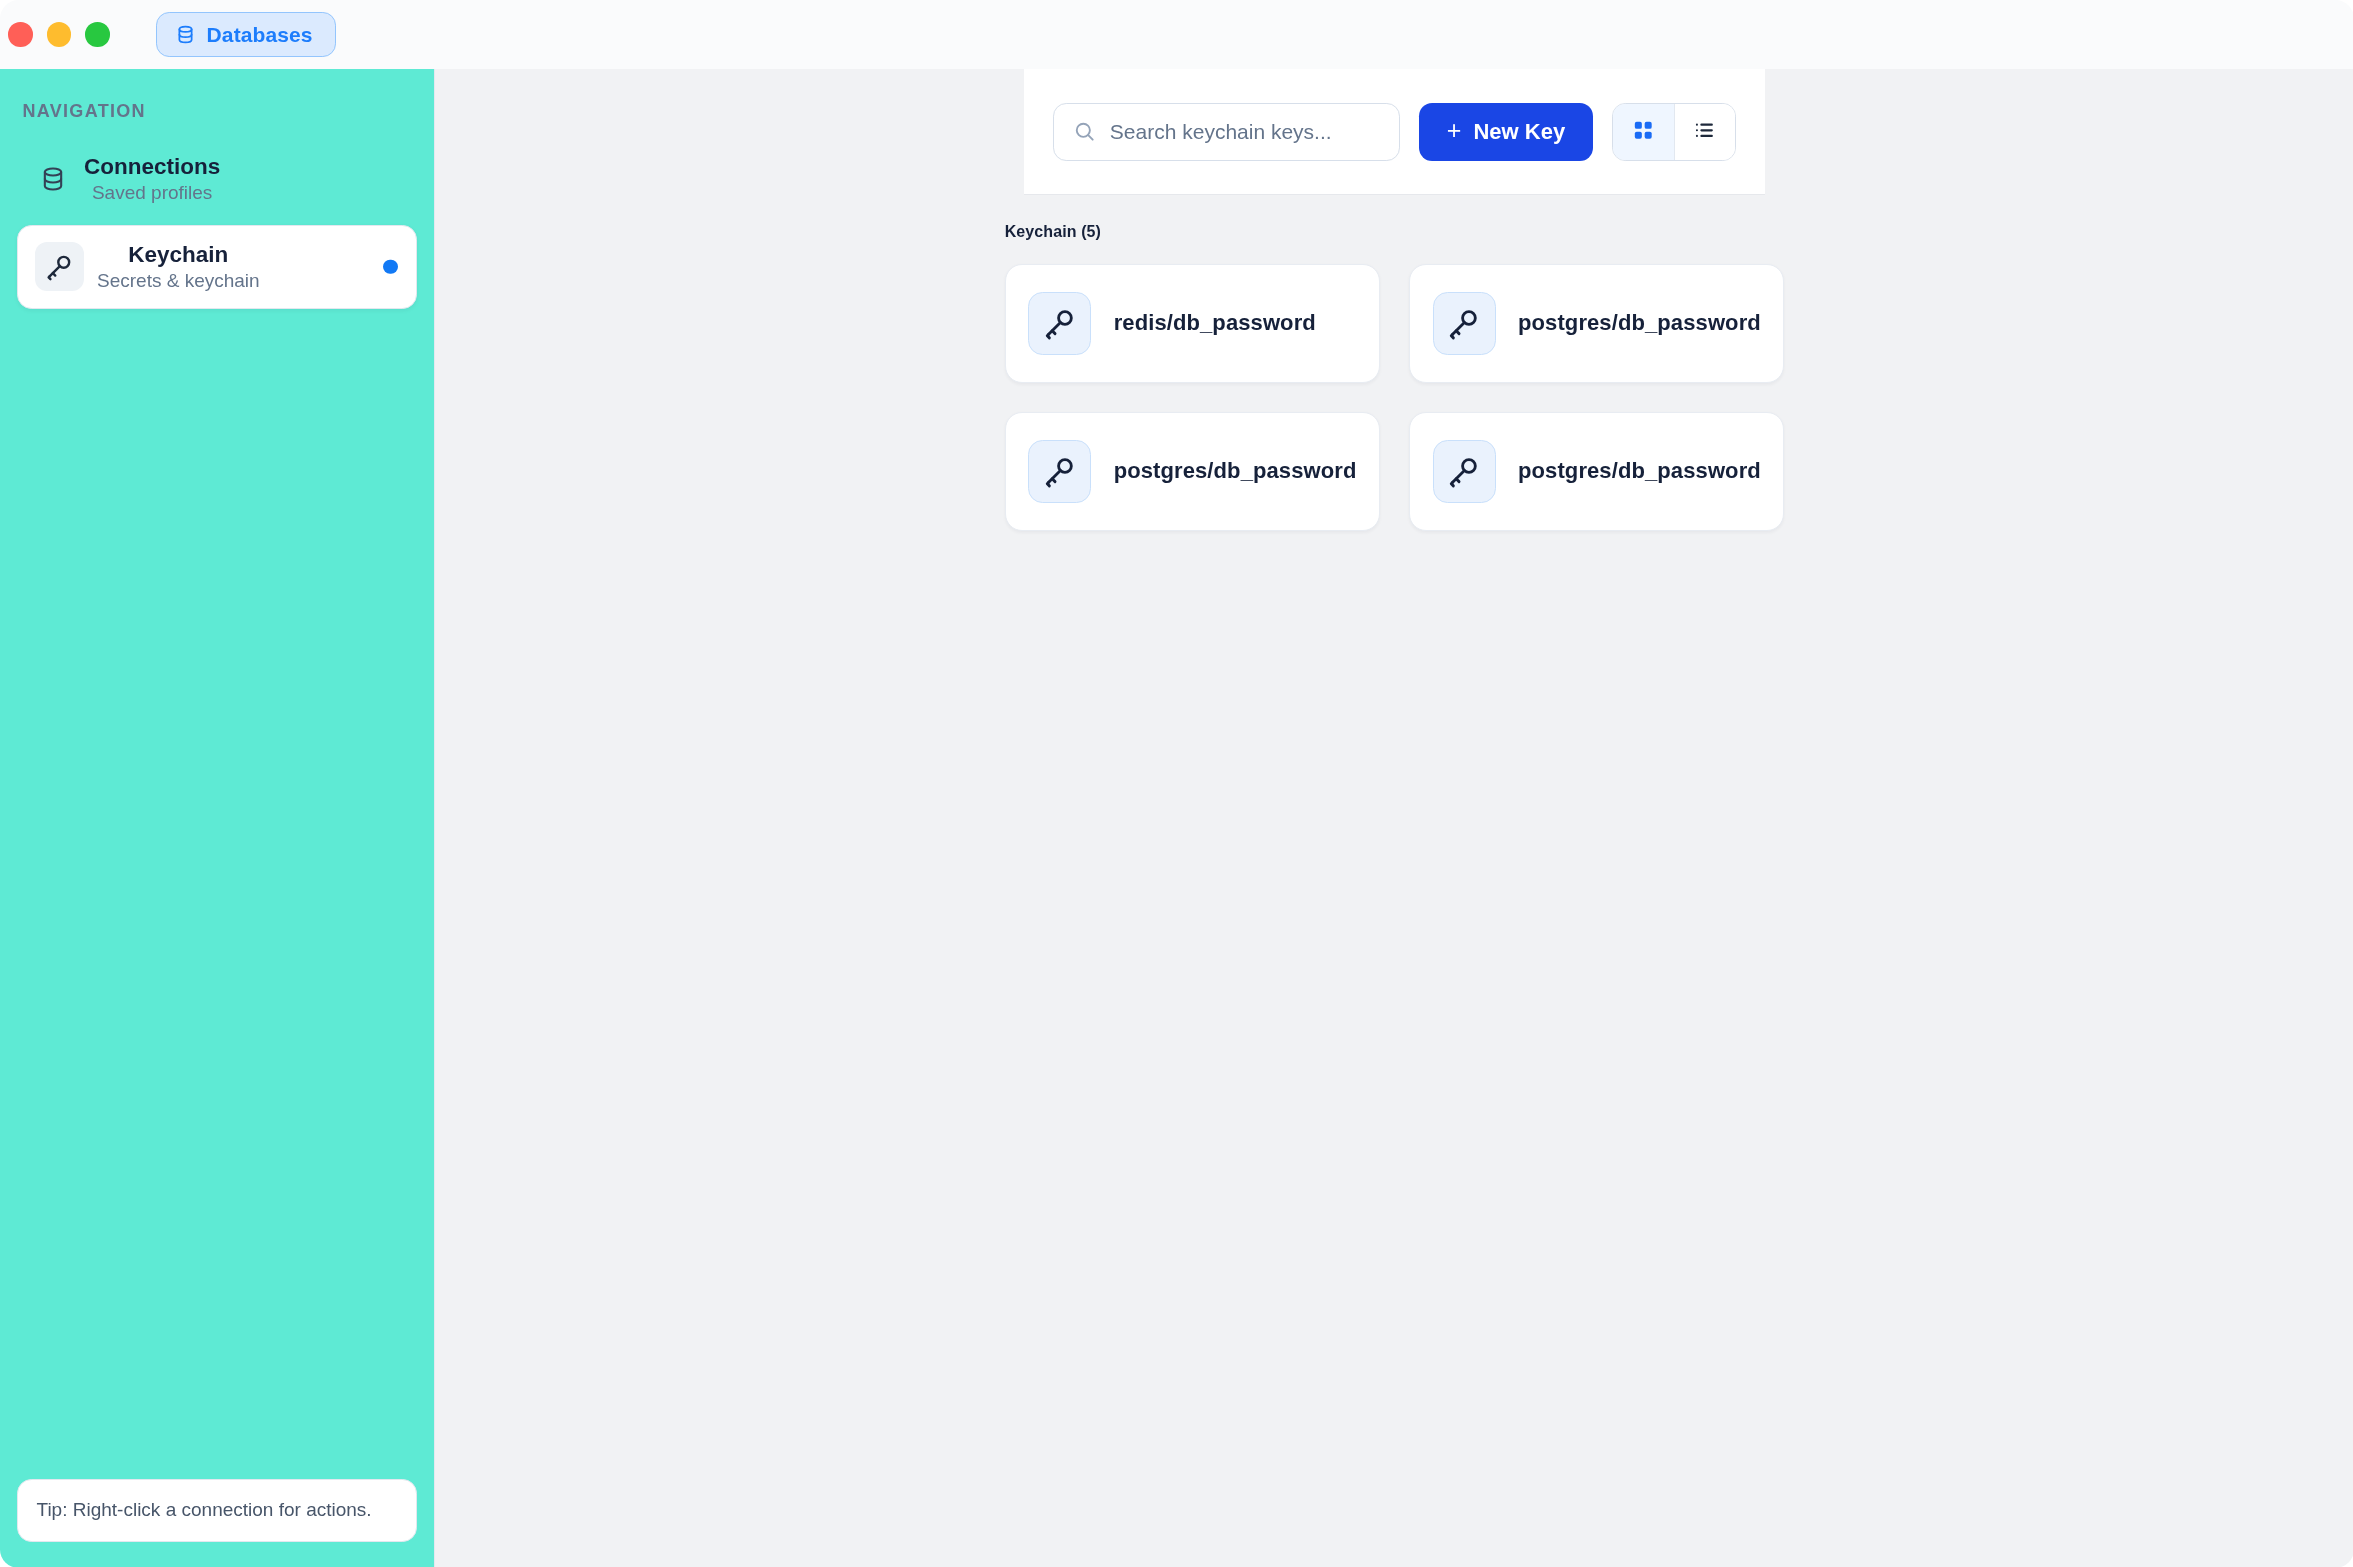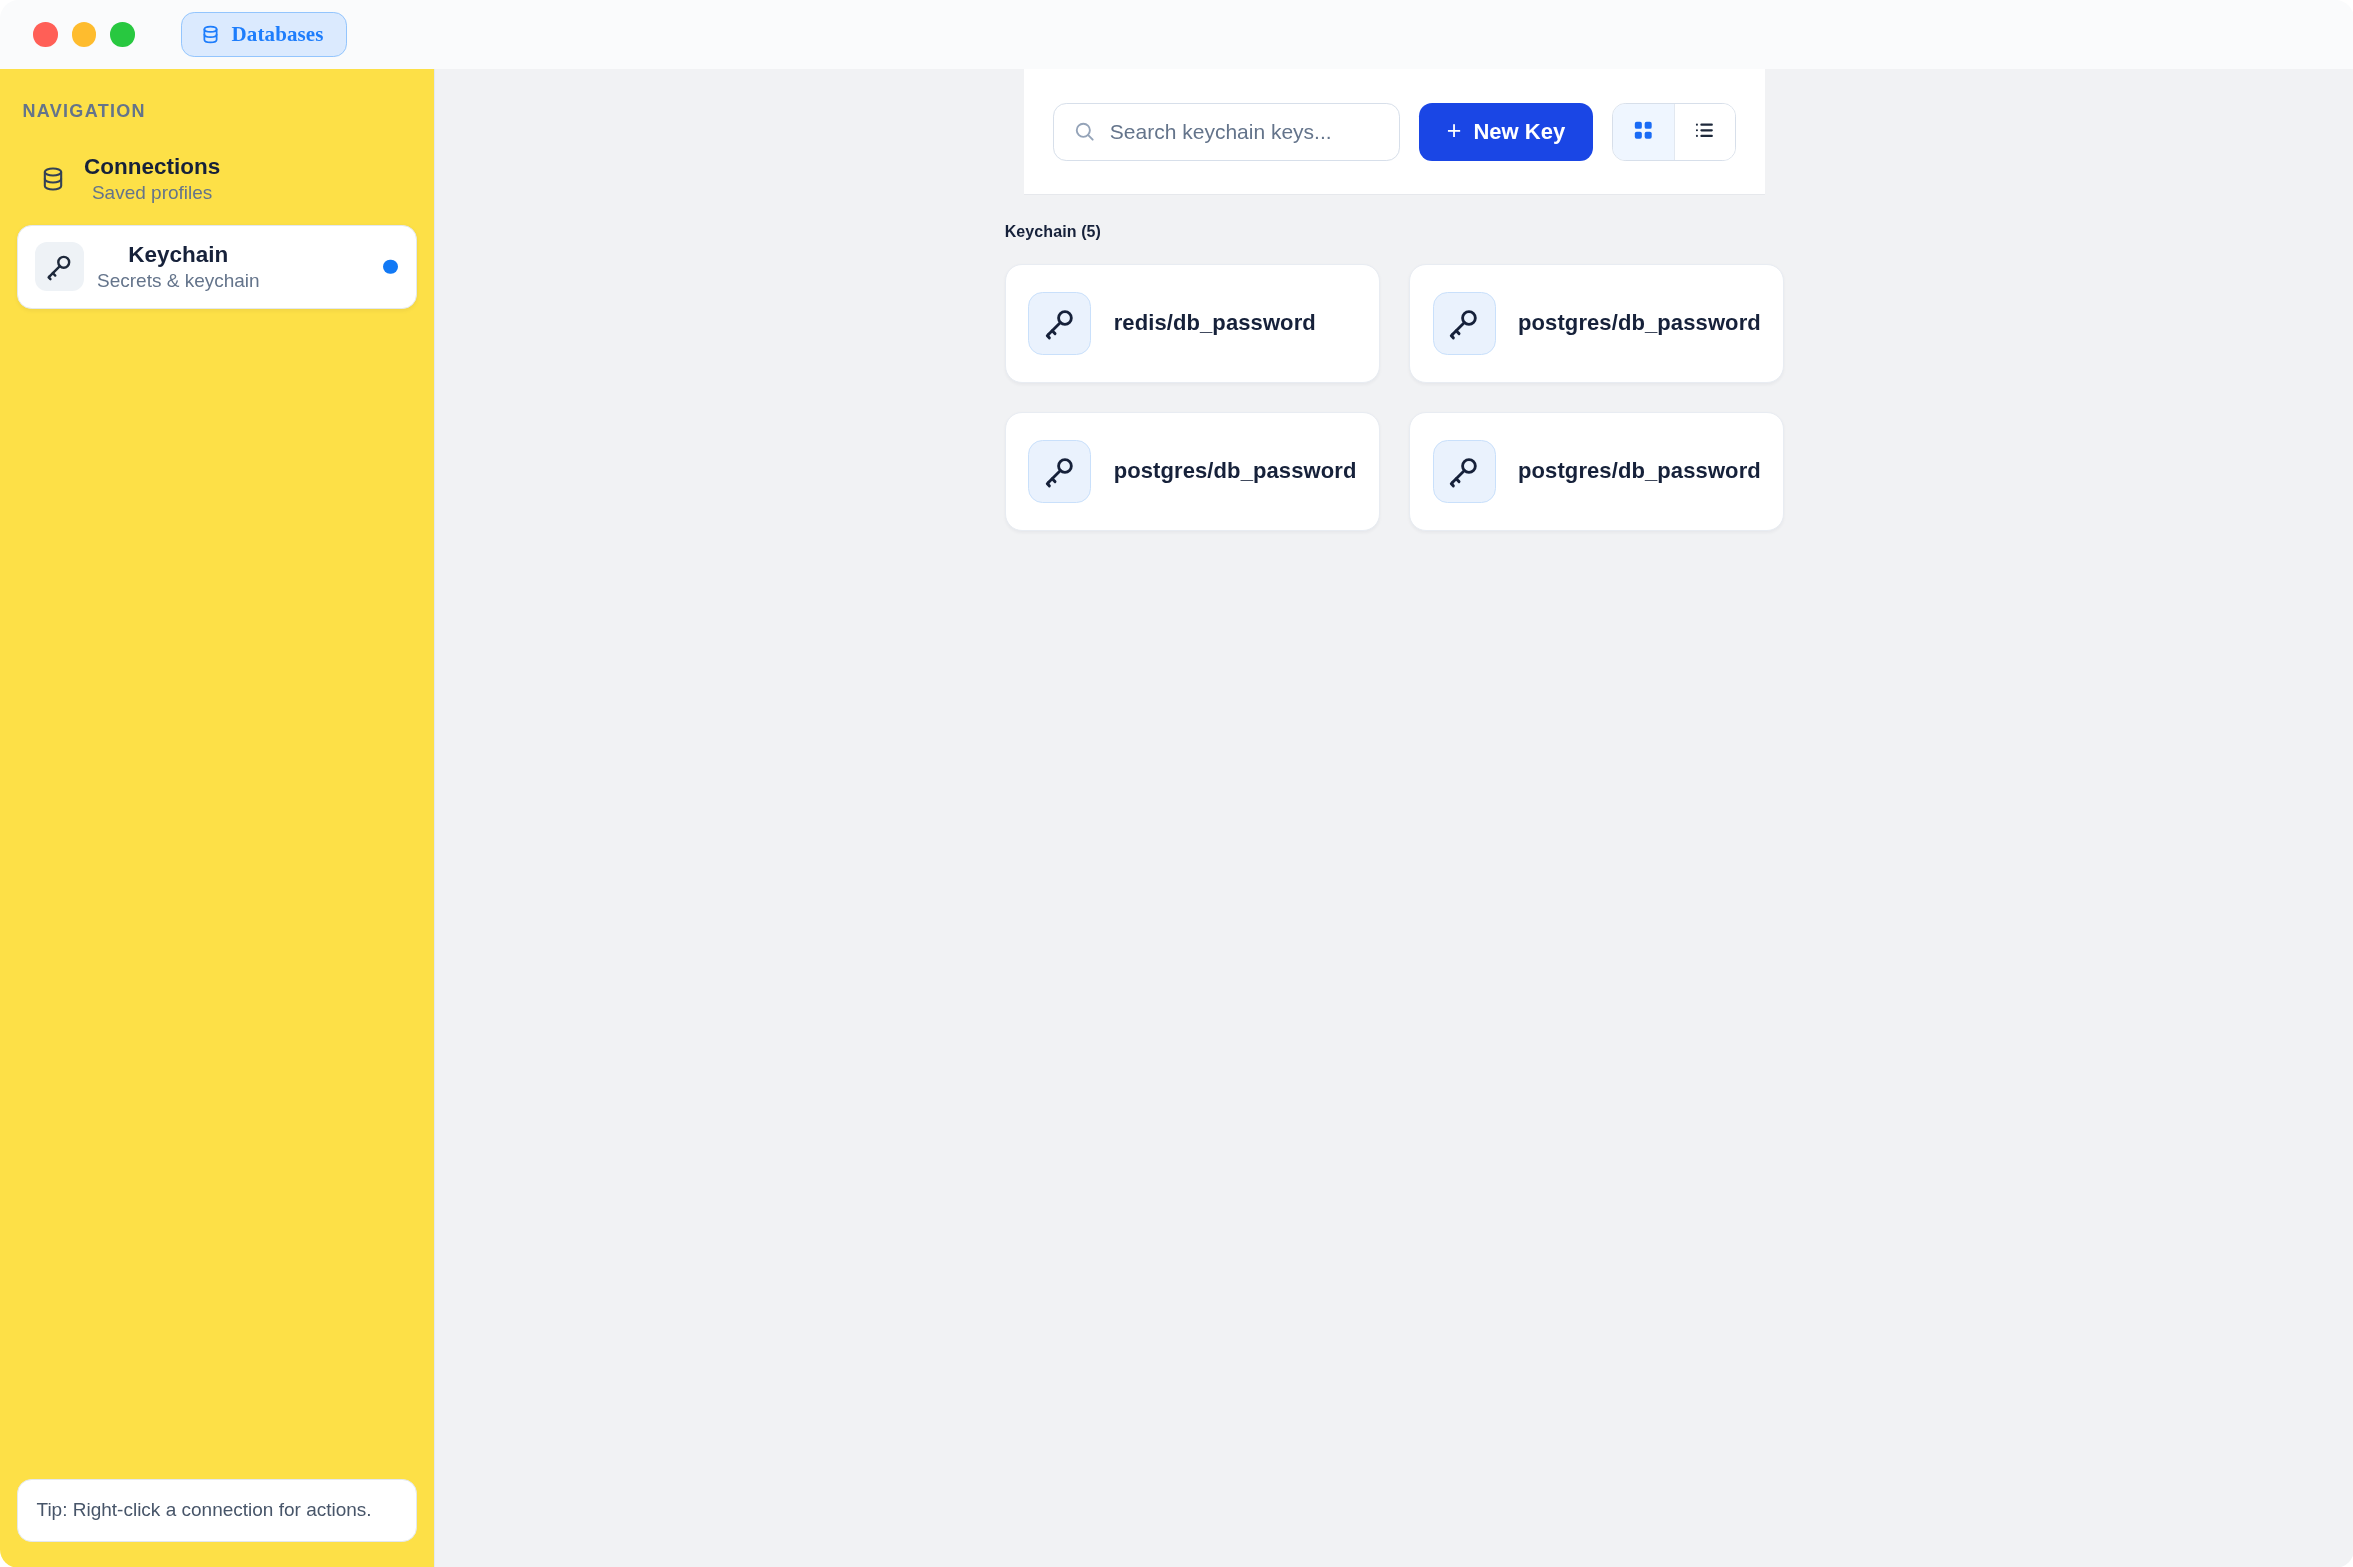--- a/index.html
+++ b/index.html
@@ -19,24 +19,23 @@
     flex-direction: column;
   }
 
   
   .titlebar {
     height: 69px;
     min-height: 69px;
     background: #fafbfc;
     display: flex;
     align-items: center;
-    padding-left: 33px;
+    padding-left: 8px;
     position: relative;
     z-index: 5;
-    font-family: Liberation Serif, serif;
   }
   .traffic { display: flex; align-items: center; gap: 14px; }
   .dot { width: 24.5px; height: 24.5px; border-radius: 50%; }
   .dot.red { background: #ff5f57; }
   .dot.yellow { background: #febc2e; }
   .dot.green { background: #28c840; }
 
   .db-pill {
     margin-left: 46px;
     display: inline-flex;
@@ -57,21 +56,21 @@
   .body {
     flex: 1;
     display: flex;
     min-height: 0;
   }
 
   
   .sidebar {
     width: 435px;
     min-width: 435px;
-    background: #fde047;
+    background: #5eead4;
     border-right: 1.3px solid #e3e8ef;
     display: flex;
     flex-direction: column;
     position: relative;
   }
   .nav-label {
     color: #64748b;
     font-size: 18px;
     font-weight: 700;
     letter-spacing: 1.3px;

